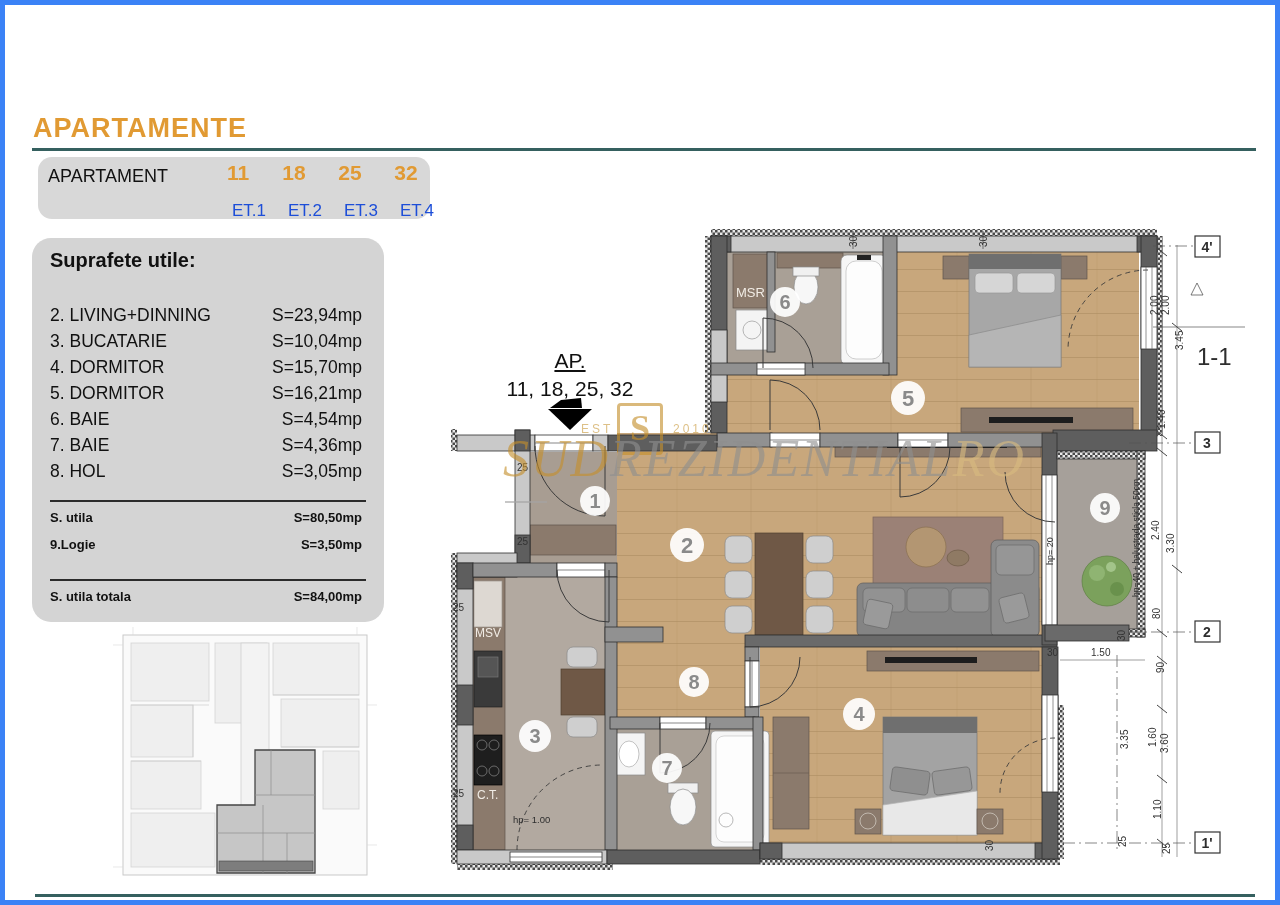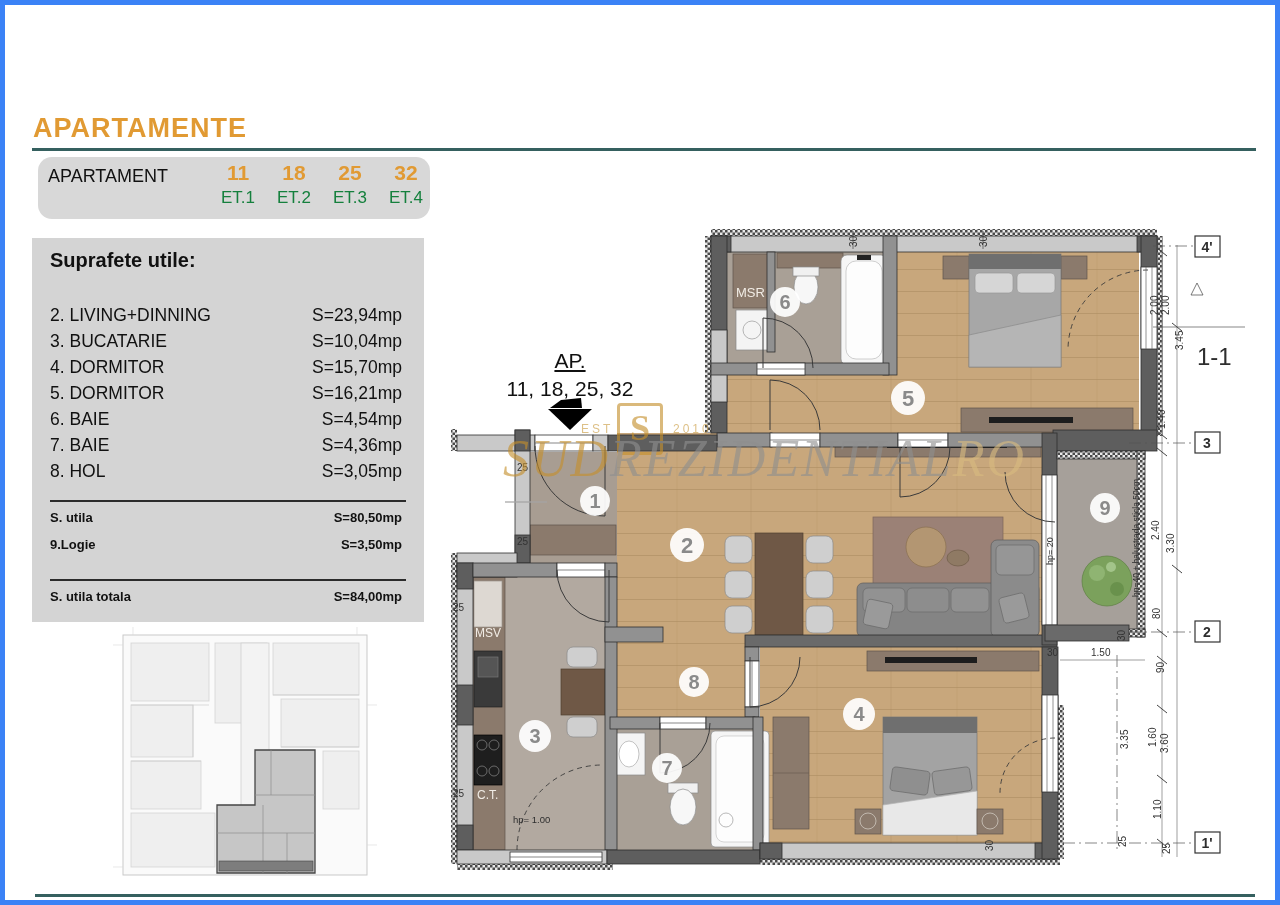--- a/index.html
+++ b/index.html
@@ -7,23 +7,23 @@
         font-family:"Liberation Sans",sans-serif;border:5px solid #3b82f6;box-sizing:border-box;}
   .abs{position:absolute;}
   
   #title{left:28px;top:108px;font-size:27px;font-weight:bold;letter-spacing:1px;color:#e19a33;}
   #title-rule,#bottom-rule{height:3px;background:#35605f;}
   
   #apt-box{left:33px;top:152px;width:392px;height:62px;background:#d8d8d8;border-radius:14px;}
   #apt-box .lbl{left:10px;top:9px;font-size:18px;color:#111;}
   .unit-col{top:4px;width:56px;text-align:center;}
   .unit-num{font-size:21px;font-weight:bold;color:#e19a33;}
-  .unit-floor{font-size:17px;color:#15803d;margin-top:3px;}
+  .unit-floor{font-size:17px;color:#1d4ed8;margin-top:16px;text-align:right;}
   
-  #areas{left:27px;top:233px;width:392px;height:384px;background:#d4d4d4;}
+  #areas{left:27px;top:233px;width:352px;height:384px;background:#d4d4d4;border-radius:19px;}
   #areas-title{left:18px;top:11px;font-size:20px;font-weight:bold;color:#111;}
   .arow{position:absolute;left:18px;right:22px;font-size:17.5px;color:#111;}
   .arow .val{position:absolute;right:0;top:0;}
   .sep{position:absolute;left:18px;right:18px;height:2px;background:#2b2b2b;}
   .brow{font-size:13px;font-weight:bold;}
   
   #ap-line1{left:490px;top:344px;width:150px;text-align:center;font-size:21px;color:#111;text-decoration:underline;}
   #ap-line2{left:470px;top:372px;width:190px;text-align:center;font-size:21px;color:#111;}
   
   #wm{left:0;top:0;width:1280px;height:905px;pointer-events:none;opacity:.62;}

